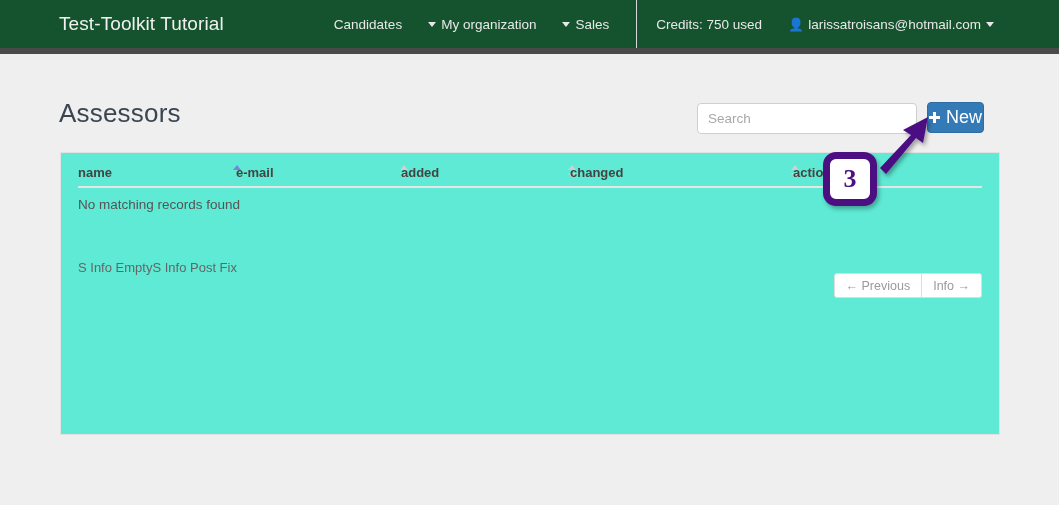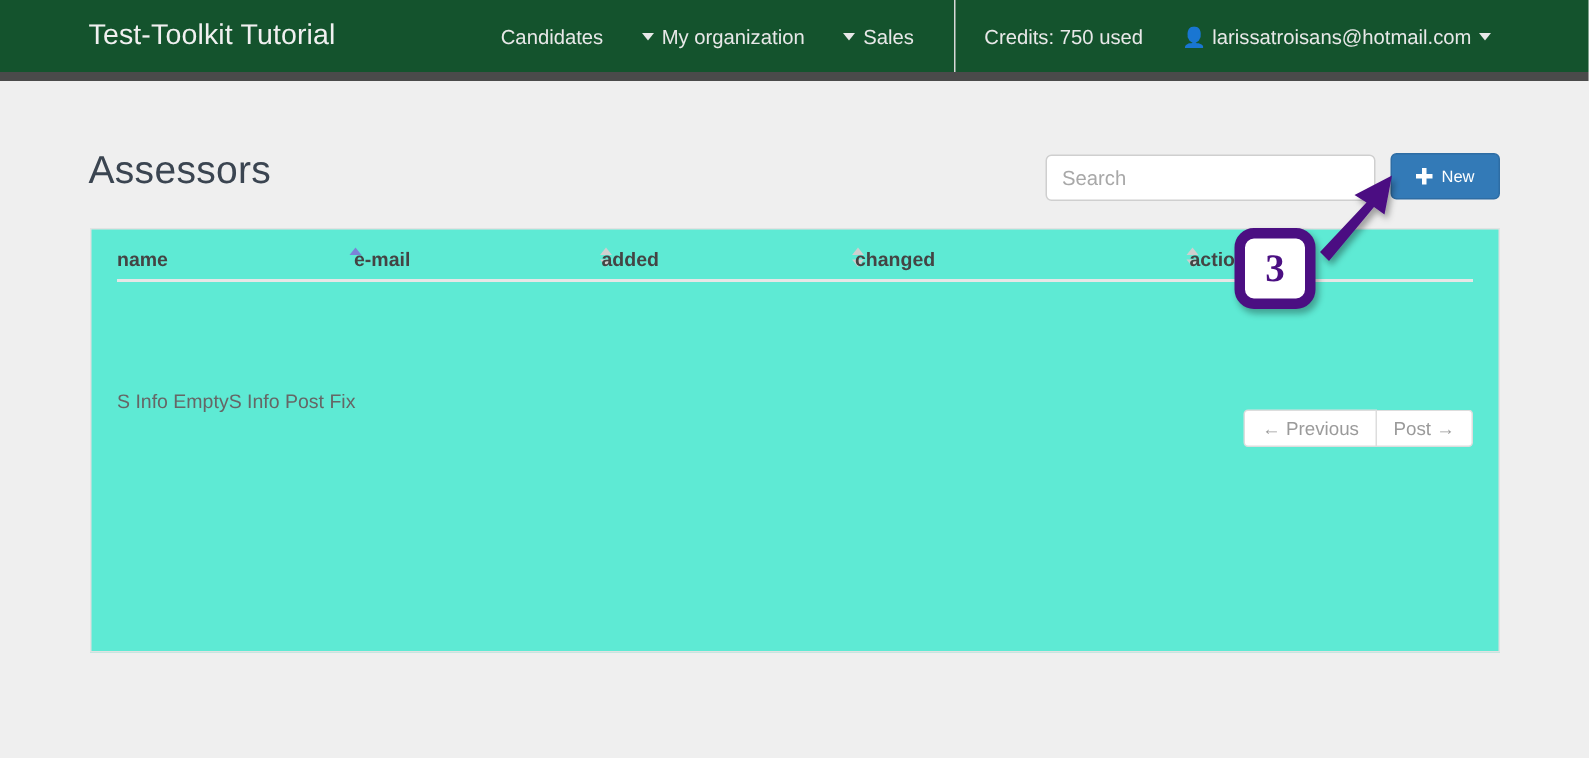--- a/index.html
+++ b/index.html
@@ -108,27 +108,27 @@
     color: #0369a1;
     padding: 0 10px;
     font-family: "Liberation Sans", sans-serif;
     outline: none;
   }
   .search-input::placeholder { color: #a8a8a8; }
   .new-button {
     position: absolute;
     left: 927px;
     top: 102px;
-    width: 73px;
+    width: 57px;
     height: 31px;
     background: #337ab7;
     border: 1px solid #2e6da4;
     border-radius: 4px;
     color: #fff;
-    font-size: 11px;
+    font-size: 18px;
     font-family: "Liberation Sans", sans-serif;
     display: flex;
     align-items: center;
     justify-content: center;
     gap: 6px;
     cursor: pointer;
     padding: 0;
   }
   .plus-icon {
     display: inline-block;
@@ -315,26 +315,27 @@
 
     <span class="th" style="left:492px;">changed</span>
     <span class="sort-icon" style="left:713px;">
       <span class="tri tri-up"></span>
         <span class="tri tri-down"></span>
     </span>
 
     <span class="th" style="left:715px;">actions</span>
   </div>
 
+  <div class="empty-row">No matching records found</div>
 
   <div class="info-text">S Info EmptyS Info Post Fix</div>
 
   <div class="pagination">
     <button class="page-btn prev">← Previous</button>
-    <button class="page-btn next">Post →</button>
+    <button class="page-btn next">Info →</button>
   </div>
 </div>
 
 <div class="annotation">
   <svg width="125" height="100" viewBox="0 0 125 100">
     <defs>
       <filter id="shadow" x="-30%" y="-30%" width="180%" height="180%">
         <feDropShadow dx="2" dy="3" stdDeviation="2" flood-color="#000" flood-opacity="0.35"></feDropShadow>
       </filter>
     </defs>

